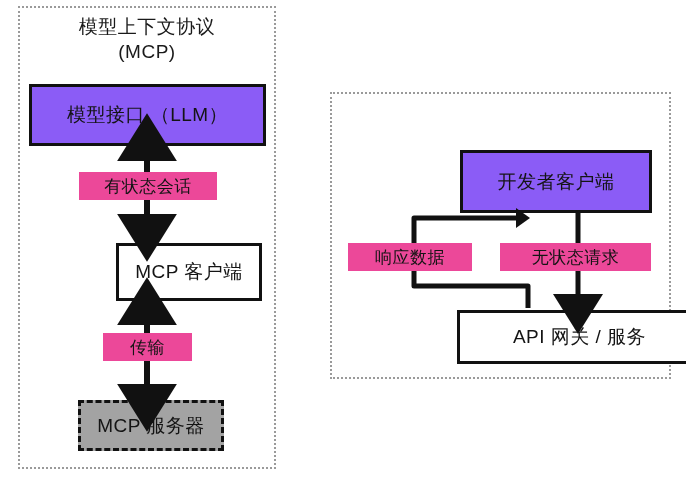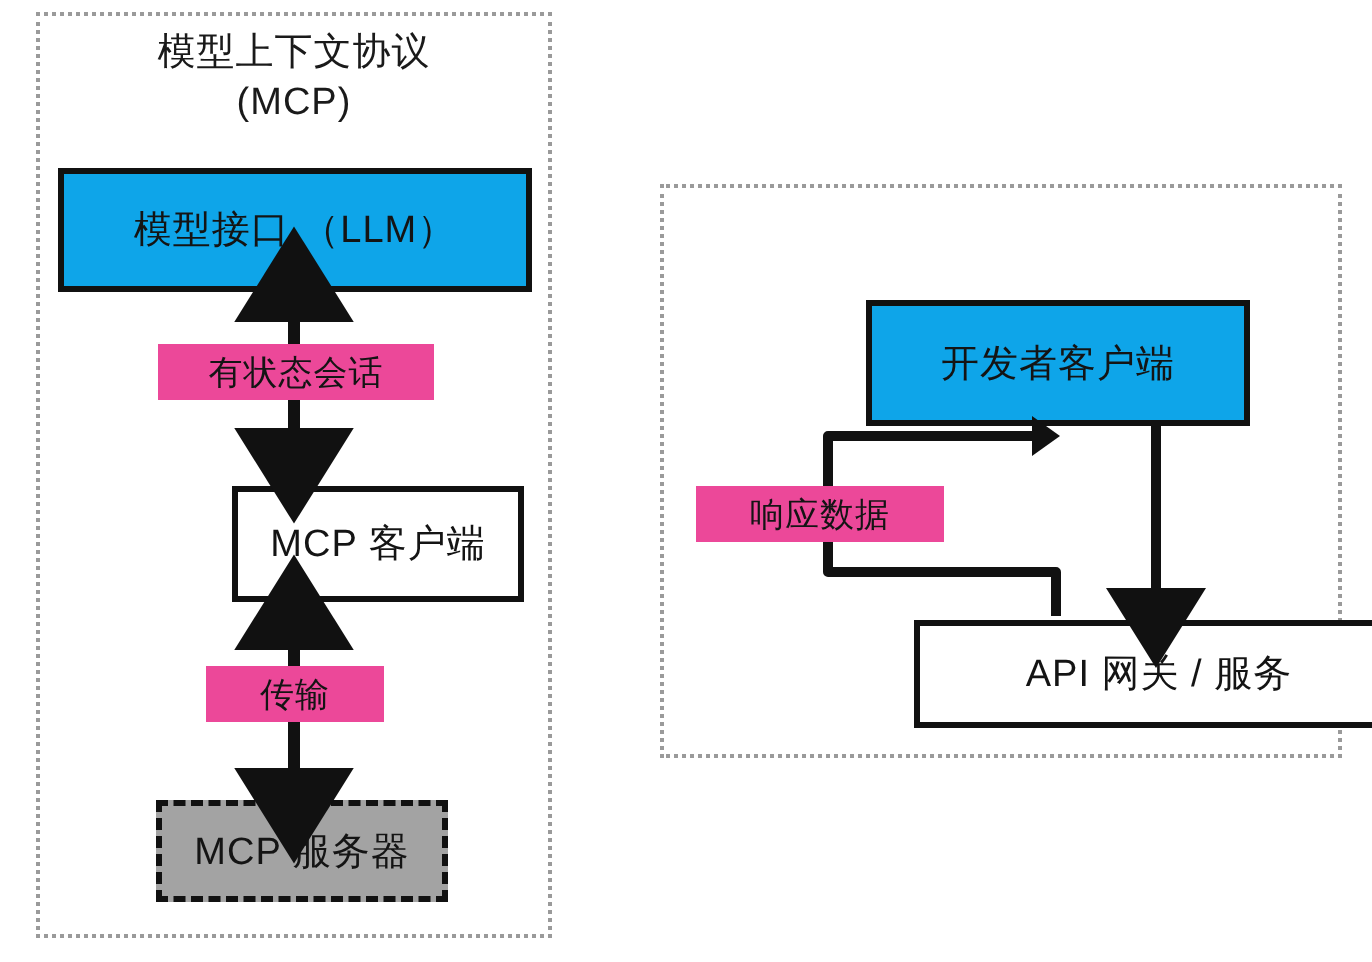--- a/index.html
+++ b/index.html
@@ -42,21 +42,21 @@
     box-sizing: border-box;
     display: flex;
     align-items: center;
     justify-content: center;
     border: 3px solid #111111;
     font-size: 19px;
     color: #141414;
     letter-spacing: 0.5px;
     text-align: center;
   }
-  .node.filled  { background: #0ea5e9; align-items: center; }
+  .node.filled  { background: #8b5cf6; align-items: center; }
   .node.plain   { background: #ffffff; margin-left: 42px; }
   .node.dashed  {
     border-style: dashed;
     border-width: 3px;
     background: #a3a3a3;
   }
   
   .edge-label {
     position: absolute;
     box-sizing: border-box;
@@ -139,26 +139,29 @@
     <span>传输</span>
   </div>
 
   <div class="node dashed" style="left:78px; top:400px; width:146px; height:51px;">
     <span>MCP  服务器</span>
   </div>
 
   <div class="panel" style="left:330px; top:92px; width:341px; height:287px;"></div>
 
 
-  <div class="node filled" style="left:433px; top:150px; width:192px; height:63px;">
+  <div class="node filled" style="left:460px; top:150px; width:192px; height:63px;">
     <span>开发者客户端</span>
   </div>
 
   <div class="edge-label" style="left:348px; top:243px; width:124px; height:28px;">
     <span>响应数据</span>
   </div>
 
+  <div class="edge-label" style="left:500px; top:243px; width:151px; height:28px;">
+    <span>无状态请求</span>
+  </div>
 
   <div class="node plain" style="left:415px; top:310px; width:245px; height:54px;justify-content:center;">
     <span>API  网关  /  服务</span>
   </div>
 
 </div>
 
 </body></html>

